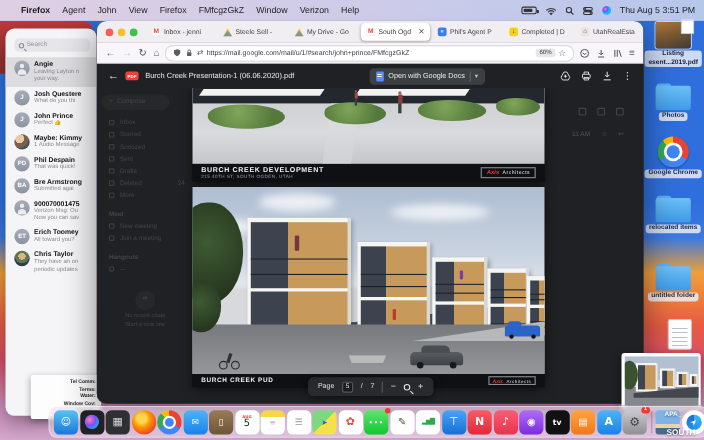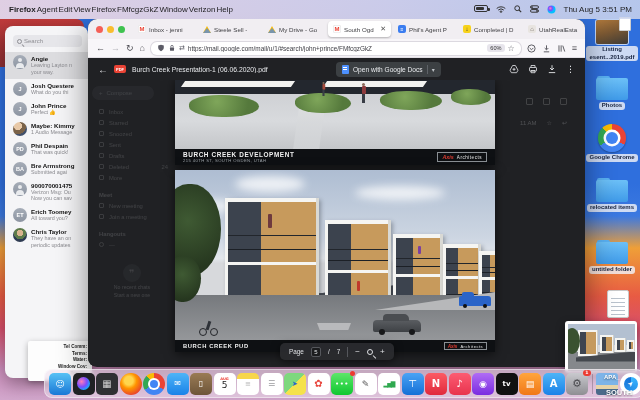--- a/index.html
+++ b/index.html
@@ -8,24 +8,24 @@
   #stage { position:absolute; inset:0; width:640px; height:400px; overflow:hidden; }
 
   
   .wallpaper { position:absolute; inset:0;
     background:linear-gradient(180deg,#2f6fdd 0%,#2f6fdd 46%,#3c79e0 54%,#ef9f38 62%,#e85b43 74%,#d84f6b 82%,#cf8fbe 92%,#d3a8cd 100%); }
 
   
   .menubar { position:absolute; left:0; top:0; width:640px; height:19px; z-index:40;
     background:linear-gradient(90deg,rgba(238,215,228,.92),rgba(224,216,236,.88) 60%,rgba(205,214,238,.85));
     display:flex; align-items:center; font-size:8px; color:#1d1d1f; padding:0 8px; }
-  .mb-left { display:flex; align-items:flex-start; gap:1px; }
+  .mb-left { display:flex; align-items:flex-start; gap:11px; }
   .mb-apple { font-size:10px; line-height:1; }
   .mb-app { font-weight:bold; }
-  .mb-right { margin-left:auto; display:flex; gap:8px; }
+  .mb-right { margin-left:auto; display:flex; align-items:center; gap:8px; }
   .mb-clock { font-size:8px; }
   .sbat { width:14px; height:7px; border:1px solid #333; border-radius:2px; position:relative; }
   .sbat::before { content:""; position:absolute; left:1px; top:1px; bottom:1px; width:70%; background:#333; border-radius:1px; }
   .sbat::after { content:""; position:absolute; right:-3px; top:2px; width:2px; height:3px; background:#333; border-radius:0 1px 1px 0; }
 
   
   .dt-icon { position:absolute; z-index:2; width:52px; display:flex; flex-direction:column; align-items:center; }
   .dt-label { margin-top:2px; font-size:6px; font-weight:bold; color:#17233f; text-align:center; line-height:1.25;
     background:rgba(240,242,248,.82); border-radius:3px; padding:0 3px; }
   .folder { width:32px; height:24px; position:relative; }
@@ -247,21 +247,21 @@
 
   <div class="wallpaper"></div>
 
   <div class="red-sliver"></div>
 
   <div class="menubar">
     <div class="mb-left">
       <span class="mb-apple"></span>
       <span class="mb-app">Firefox</span>
       <span>Agent</span>
-      <span>Edit</span>
+      <span>John</span>
       <span>View</span>
       <span>Firefox</span>
       <span>FMfcgzGkZ</span>
       <span>Window</span>
       <span>Verizon</span>
       <span>Help</span>
     </div>
     <div class="mb-right">
       <span class="sbat"></span>
       <svg width="10" height="8" viewBox="0 0 10 8">

